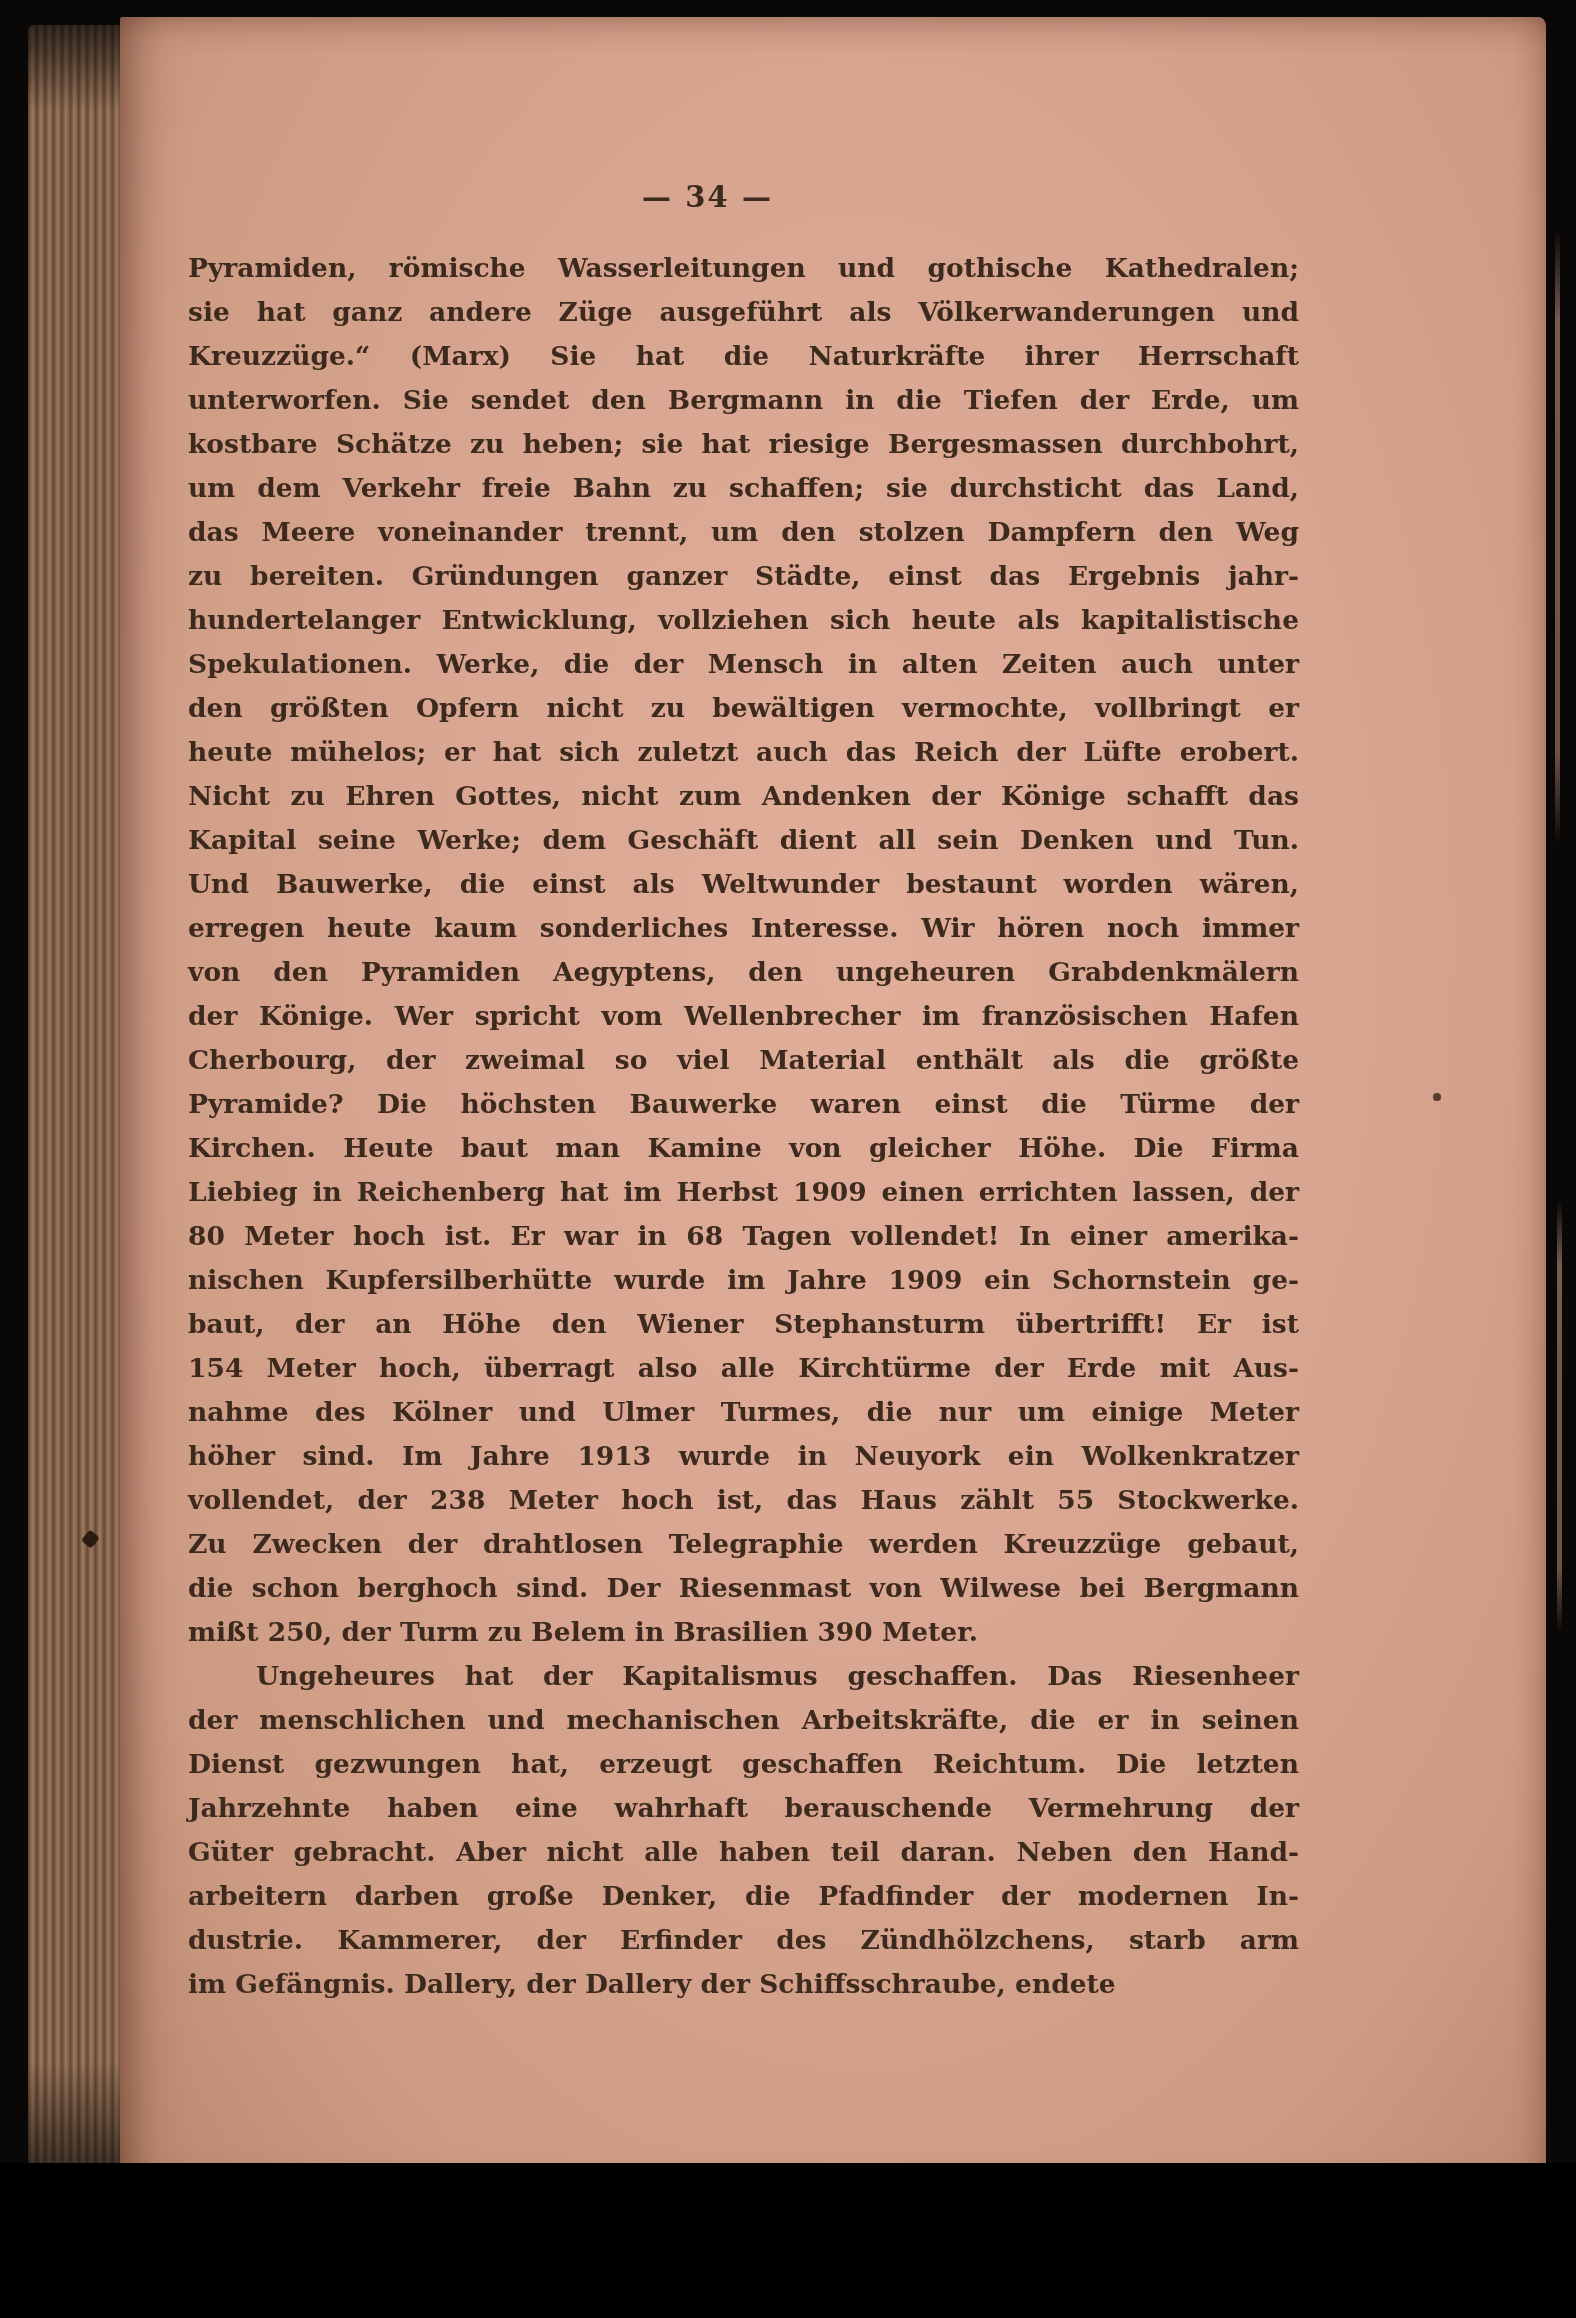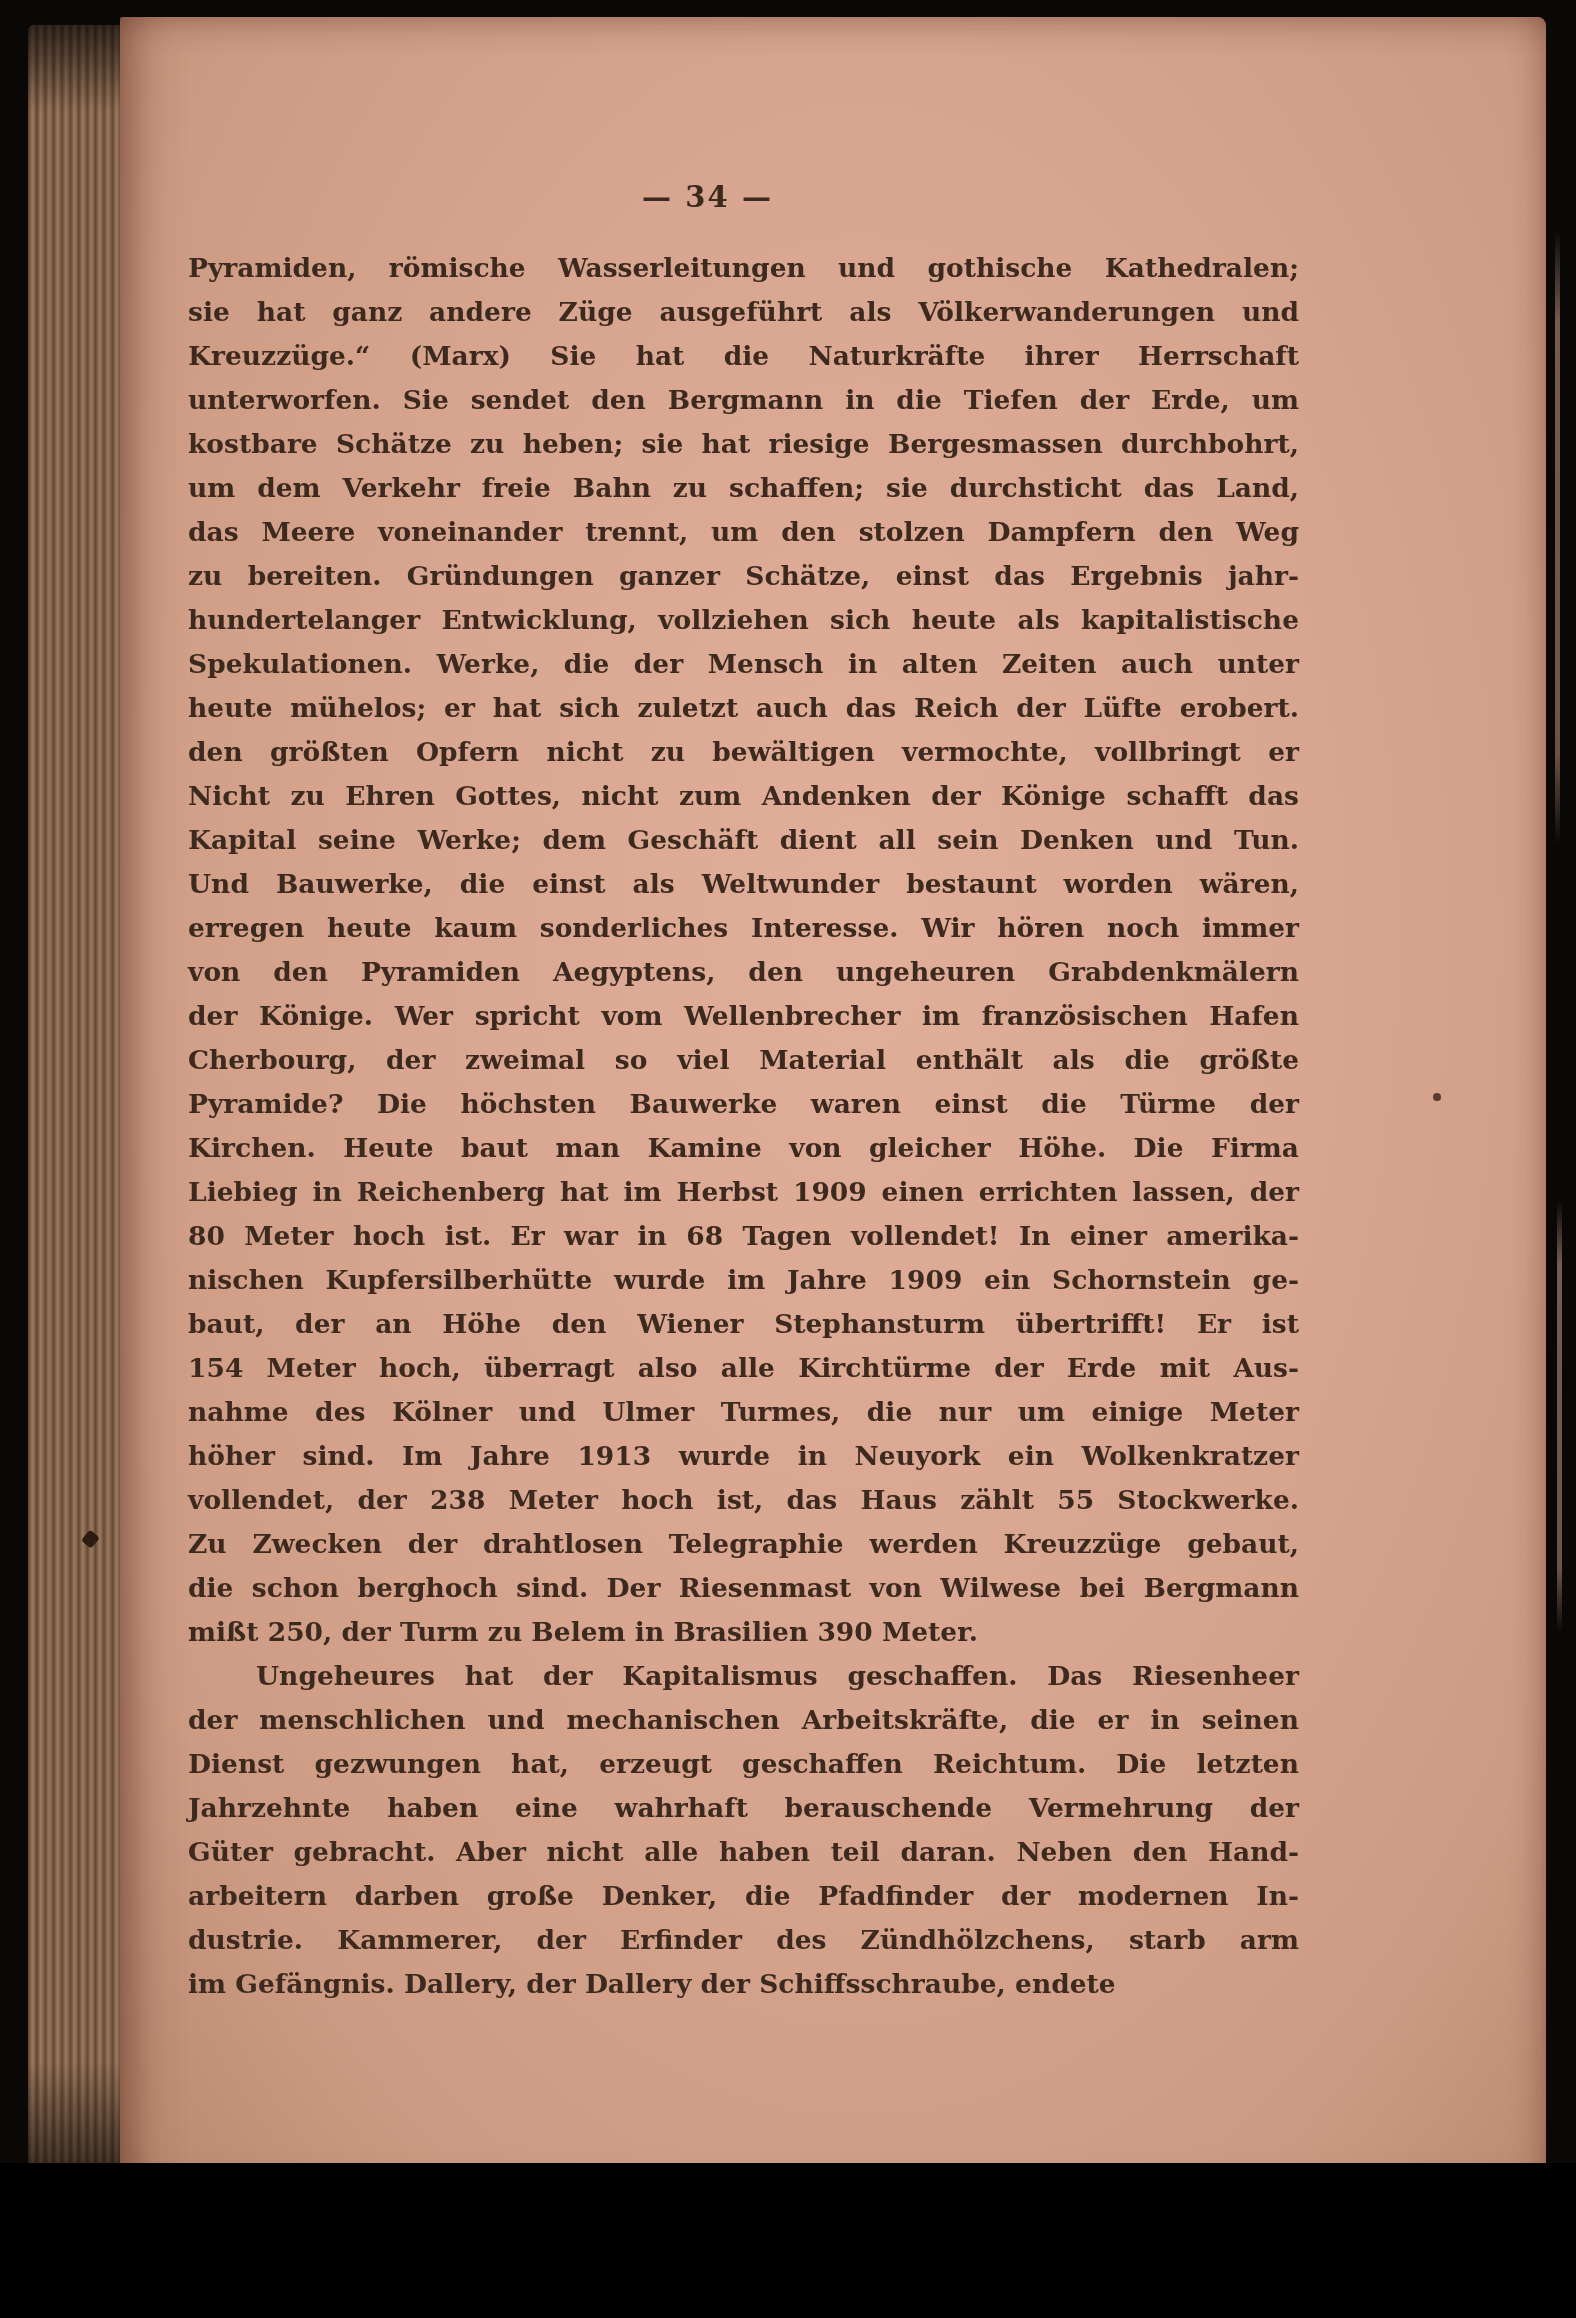--- a/index.html
+++ b/index.html
@@ -127,25 +127,25 @@
   <div class="page-number">— 34 —</div>
 
   <div class="text-block">
       <div class="line">Pyramiden, römische Wasserleitungen und gothische Kathedralen;</div>
       <div class="line">sie hat ganz andere Züge ausgeführt als Völkerwanderungen und</div>
       <div class="line">Kreuzzüge.“ (Marx) Sie hat die Naturkräfte ihrer Herrschaft</div>
       <div class="line">unterworfen. Sie sendet den Bergmann in die Tiefen der Erde, um</div>
       <div class="line">kostbare Schätze zu heben; sie hat riesige Bergesmassen durchbohrt,</div>
       <div class="line">um dem Verkehr freie Bahn zu schaffen; sie durchsticht das Land,</div>
       <div class="line">das Meere voneinander trennt, um den stolzen Dampfern den Weg</div>
-      <div class="line">zu bereiten. Gründungen ganzer Schätze, einst das Ergebnis jahr-</div>
+      <div class="line">zu bereiten. Gründungen ganzer Städte, einst das Ergebnis jahr-</div>
       <div class="line">hundertelanger Entwicklung, vollziehen sich heute als kapitalistische</div>
       <div class="line">Spekulationen. Werke, die der Mensch in alten Zeiten auch unter</div>
+      <div class="line">den größten Opfern nicht zu bewältigen vermochte, vollbringt er</div>
       <div class="line">heute mühelos; er hat sich zuletzt auch das Reich der Lüfte erobert.</div>
-      <div class="line">den größten Opfern nicht zu bewältigen vermochte, vollbringt er</div>
       <div class="line">Nicht zu Ehren Gottes, nicht zum Andenken der Könige schafft das</div>
       <div class="line">Kapital seine Werke; dem Geschäft dient all sein Denken und Tun.</div>
       <div class="line">Und Bauwerke, die einst als Weltwunder bestaunt worden wären,</div>
       <div class="line">erregen heute kaum sonderliches Interesse. Wir hören noch immer</div>
       <div class="line">von den Pyramiden Aegyptens, den ungeheuren Grabdenkmälern</div>
       <div class="line">der Könige. Wer spricht vom Wellenbrecher im französischen Hafen</div>
       <div class="line">Cherbourg, der zweimal so viel Material enthält als die größte</div>
       <div class="line">Pyramide? Die höchsten Bauwerke waren einst die Türme der</div>
       <div class="line">Kirchen. Heute baut man Kamine von gleicher Höhe. Die Firma</div>
       <div class="line">Liebieg in Reichenberg hat im Herbst 1909 einen errichten lassen, der</div>

